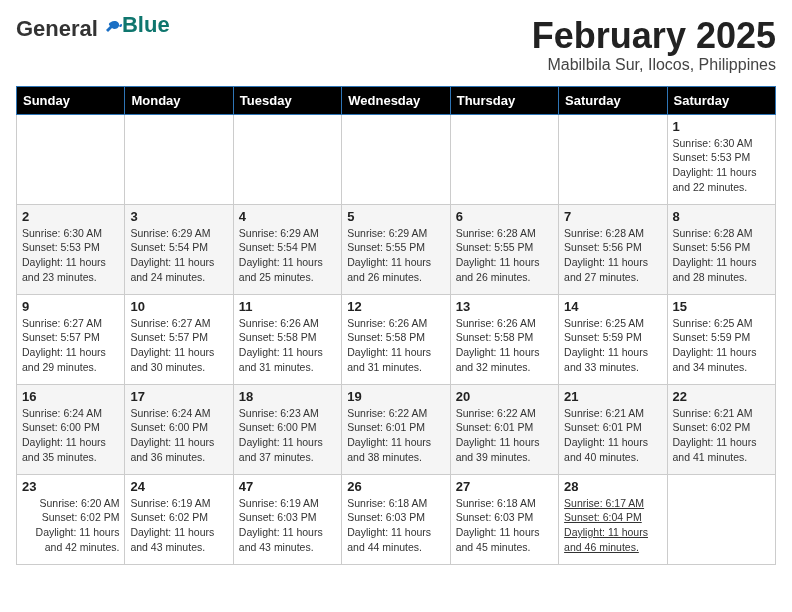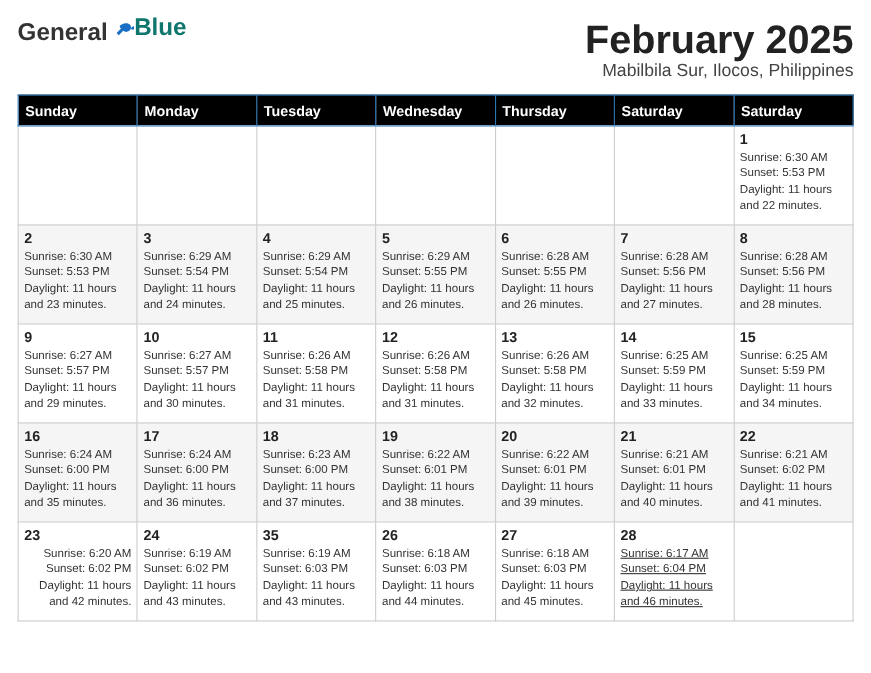--- a/index.html
+++ b/index.html
@@ -291,21 +291,21 @@
 and 42 minutes.</div>
         </td>
         <td>
           <span class="day-number">24</span>
           <div class="day-info" style="white-space: pre-line;">Sunrise: 6:19 AM
 Sunset: 6:02 PM
 Daylight: 11 hours
 and 43 minutes.</div>
         </td>
         <td>
-          <span class="day-number">35</span>
+          <span class="day-number">47</span>
           <div class="day-info" style="white-space: pre-line;">Sunrise: 6:19 AM
 Sunset: 6:03 PM
 Daylight: 11 hours
 and 43 minutes.</div>
         </td>
         <td>
           <span class="day-number">26</span>
           <div class="day-info" style="white-space: pre-line;">Sunrise: 6:18 AM
 Sunset: 6:03 PM
 Daylight: 11 hours

